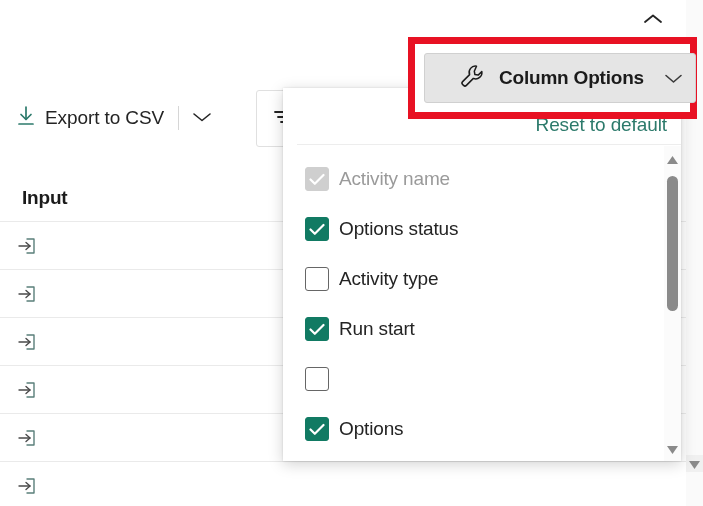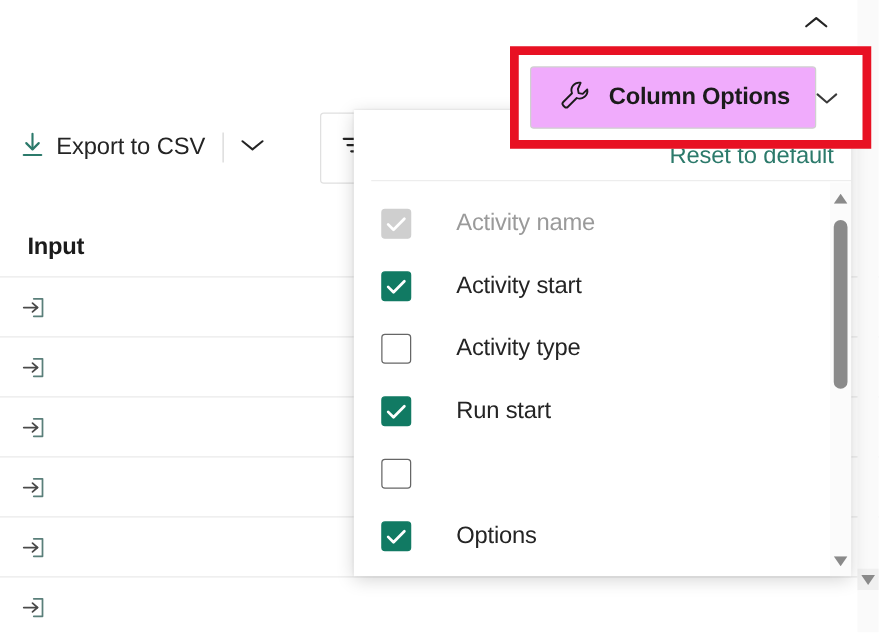--- a/index.html
+++ b/index.html
@@ -109,29 +109,29 @@
     box-sizing: border-box;
     border: 7px solid #e81123;
     background: #ffffff;
     z-index: 6;
   }
 
   .column-options-btn {
     position: absolute;
     left: 424px;
     top: 53px;
-    width: 229px;
+    width: 272px;
     height: 50px;
     box-sizing: border-box;
-    background: #f0abfc;
+    background: #e5e5e5;
     border: 1px solid #d0d0d0;
     border-radius: 3px;
     display: flex;
     align-items: center;
-    padding-left: 22px;
+    padding-left: 34px;
     gap: 14px;
     cursor: pointer;
     z-index: 7;
   }
   .column-options-label {
     font-size: 19px;
     color: #1b1b1b;
     font-weight: 600;
     letter-spacing: -0.2px;
     white-space: nowrap;
@@ -237,21 +237,21 @@
     position: relative;
     height: 315px;
     padding-top: 9px;
     box-sizing: border-box;
   }
   .option-item {
     height: 50px;
     display: flex;
     align-items: center;
     padding-left: 22px;
-    gap: 36px;
+    gap: 10px;
     cursor: pointer;
   }
   .checkbox {
     width: 24px;
     height: 24px;
     box-sizing: border-box;
     border-radius: 3px;
     flex: 0 0 auto;
     display: flex;
     align-items: center;
@@ -448,21 +448,21 @@
       </span>
       <span class="option-label">Activity name</span>
     </div>
 
     <div class="option-item">
       <span class="checkbox checked">
         <svg width="16" height="13" viewBox="0 0 16 13">
           <polyline points="1.5,6.5 5.8,10.8 14.5,2" fill="none" stroke="#ffffff" stroke-width="2.2" stroke-linecap="round" stroke-linejoin="round"></polyline>
         </svg>
       </span>
-      <span class="option-label">Activity start</span>
+      <span class="option-label">Options status</span>
     </div>
 
     <div class="option-item">
       <span class="checkbox unchecked"></span>
       <span class="option-label">Activity type</span>
     </div>
 
     <div class="option-item">
       <span class="checkbox checked">
         <svg width="16" height="13" viewBox="0 0 16 13">

